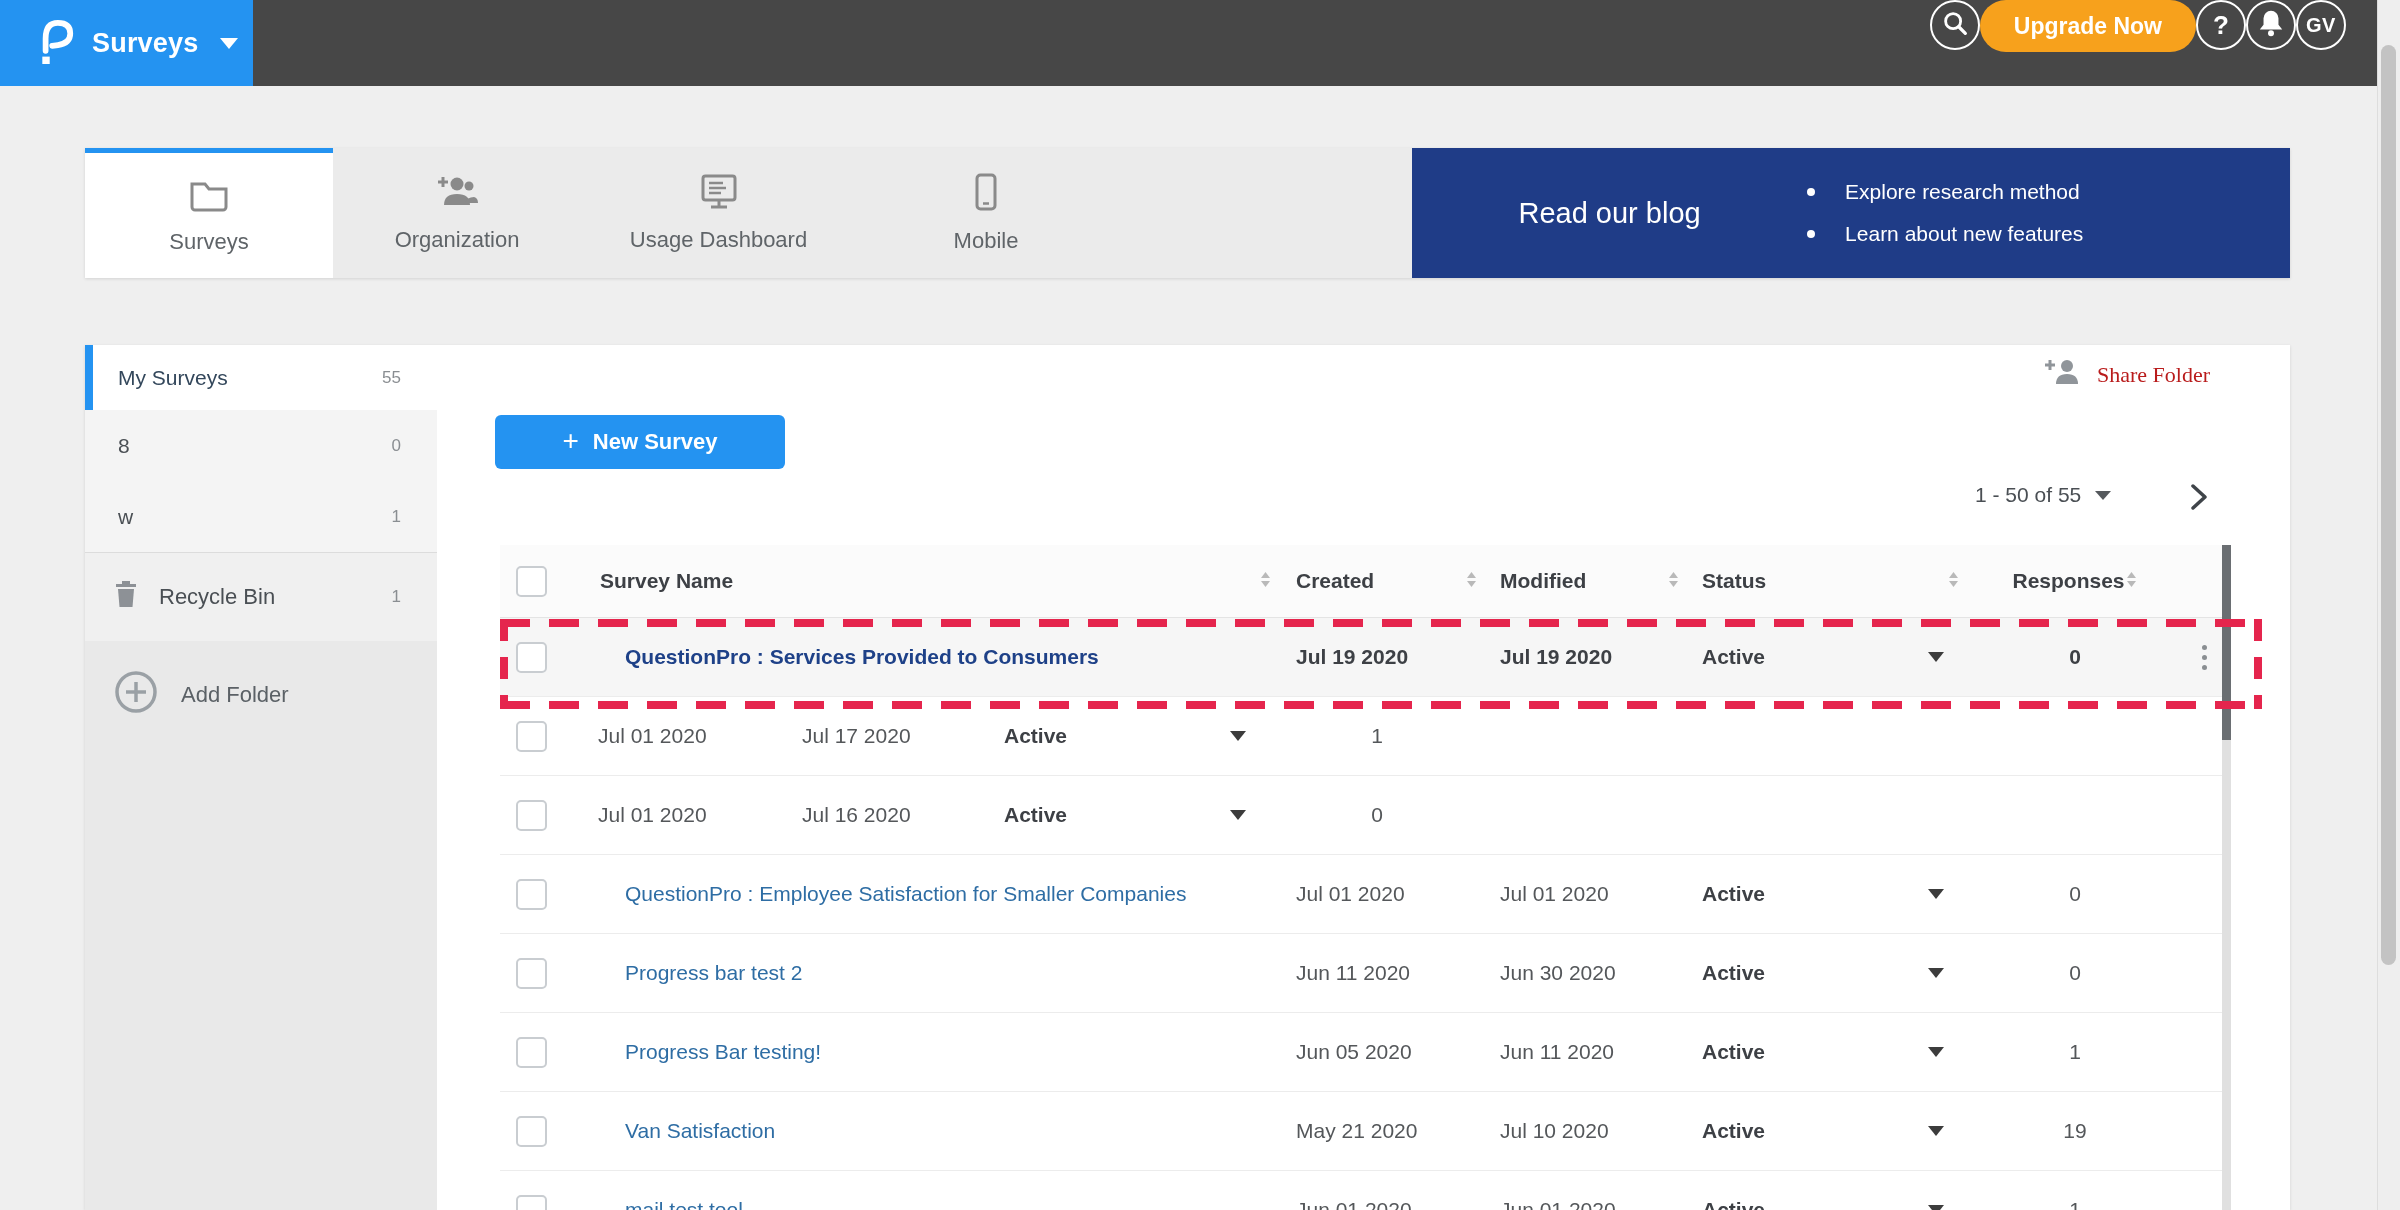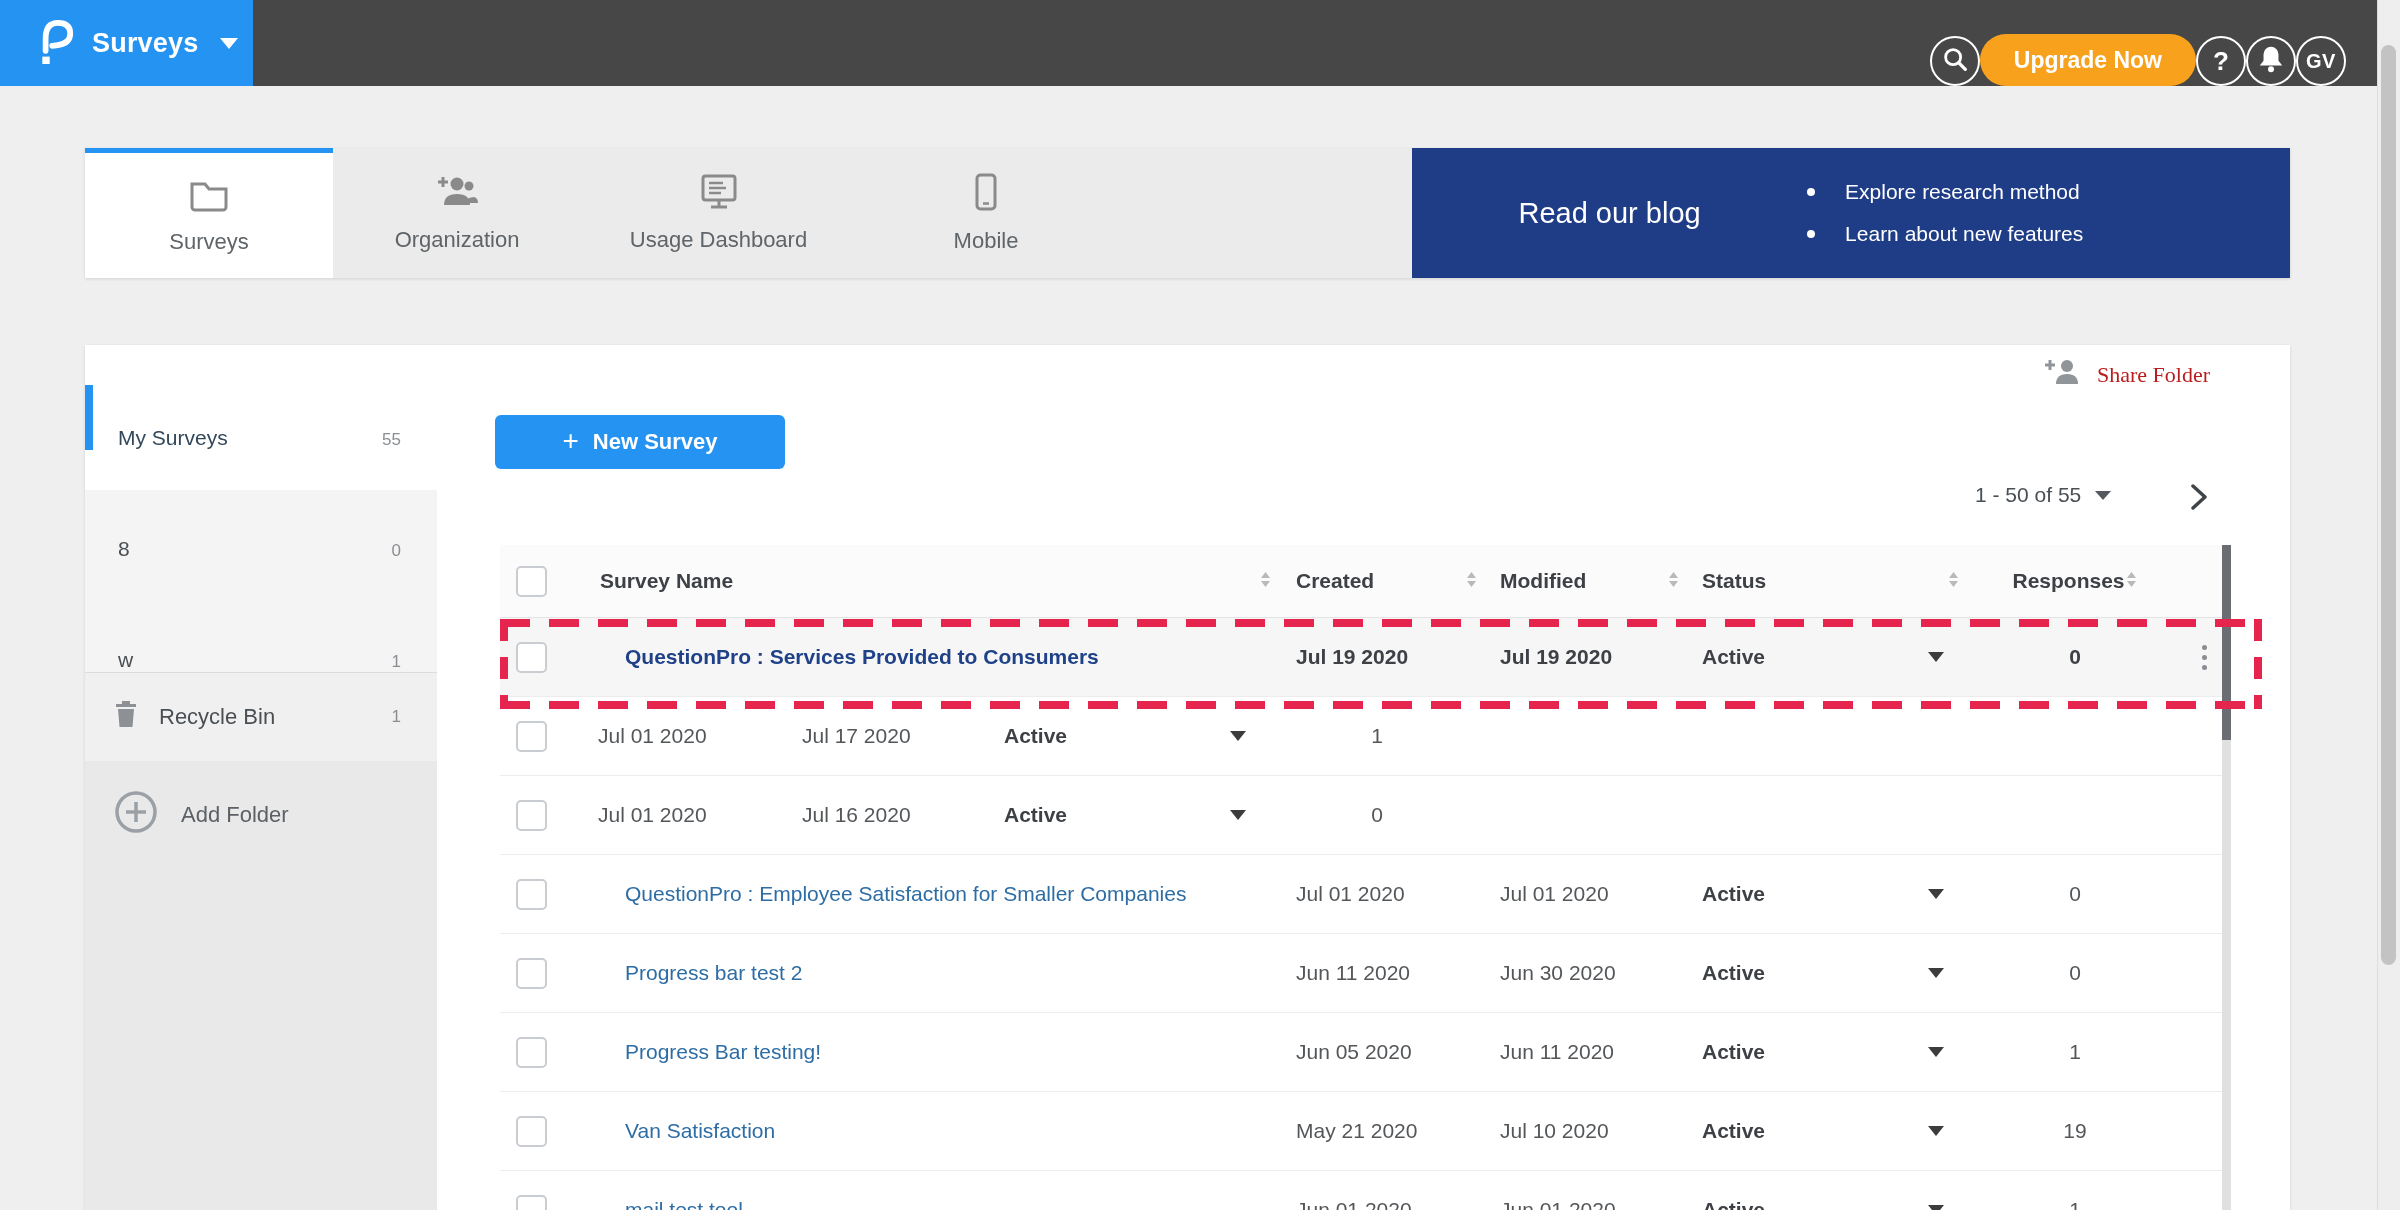--- a/index.html
+++ b/index.html
@@ -8,21 +8,21 @@
   body { position:relative; }
 
   
   .topbar { position:absolute; left:0; top:0; width:2400px; height:86px; background:#474747; }
   .logo-box { position:absolute; left:0; top:0; width:253px; height:86px; background:#2493f1;
               display:flex; align-items:center; gap:16px; padding-left:30px; cursor:pointer; }
   .logo-mark { flex:0 0 auto; }
   .logo-box .product { color:#fff; font-size:27px; font-weight:700; letter-spacing:.2px; }
   .caret-down-white { width:0; height:0; border-left:9px solid transparent; border-right:9px solid transparent;
                       border-top:11px solid #fff; margin-left:6px; }
-  .topbar-right { position:absolute; right:54px; top:0; height:86px; display:flex; align-items:flex-end; }
+  .topbar-right { position:absolute; right:54px; top:0; height:86px; display:flex; align-items:flex-start; }
   .ring-btn { width:50px; height:50px; border-radius:50%; border:2px solid #fff; display:flex;
               align-items:center; justify-content:center; color:#fff; cursor:pointer; flex:0 0 auto; }
   .upgrade-btn { height:52px; padding:0 34px; border-radius:26px; background:#f7a11c; color:#fff;
                  font-size:23px; font-weight:700; display:flex; align-items:center; cursor:pointer; }
   .qmark { font-size:26px; font-weight:700; }
   .avatar-txt { font-size:20px; font-weight:700; letter-spacing:.5px; }
 
   
   .tabs-card { position:absolute; left:85px; top:148px; width:2205px; height:130px; background:#ebebeb;
                box-shadow:0 1px 3px rgba(0,0,0,.12); display:flex; }
@@ -36,22 +36,22 @@
   .blog-bullets { display:flex; flex-direction:column; gap:18px; }
   .blog-bullet { display:flex; align-items:center; gap:30px; color:#fff; font-size:21px; }
   .blog-bullet .dot { width:8px; height:8px; border-radius:50%; background:#fff; flex:0 0 auto; }
 
   
   .content-card { position:absolute; left:85px; top:345px; width:2205px; height:865px; background:#fff;
                   box-shadow:0 1px 3px rgba(0,0,0,.12); overflow:hidden; }
 
   
   .sidebar { position:absolute; left:0; top:0; width:352px; height:865px; }
-  .side-item { position:relative; display:flex; align-items:flex-end; height:71px; padding:0 36px 0 33px;
-               font-size:21px; color:#4a4f54; cursor:pointer;margin-top:40px; }
+  .side-item { position:relative; display:flex; align-items:center; height:71px; padding:0 36px 0 33px;
+               font-size:21px; color:#4a4f54; cursor:pointer; }
   .side-item .count { margin-left:auto; font-size:17px; color:#8a8e92; }
   .side-item.active { height:65px; background:#fff; color:#33475b; }
   .side-item.active::before { content:""; position:absolute; left:0; top:0; width:8px; height:100%; background:#2493f1; }
   .side-group { background:#f4f4f4; border-bottom:1px solid #dcdcdc; }
   .recycle-row { display:flex; align-items:center; gap:20px; height:88px; background:#f0f0f0;
                  padding:0 36px 0 28px; font-size:22px; color:#4a4f54; cursor:pointer; }
   .recycle-row .count { margin-left:auto; font-size:17px; color:#8a8e92; }
   .add-folder-zone { background:#e9e9e9; height:570px; padding-top:28px; }
   .add-folder { display:flex; align-items:center; gap:22px; padding-left:28px; font-size:22px;
                 color:#5b6166; cursor:pointer; }

